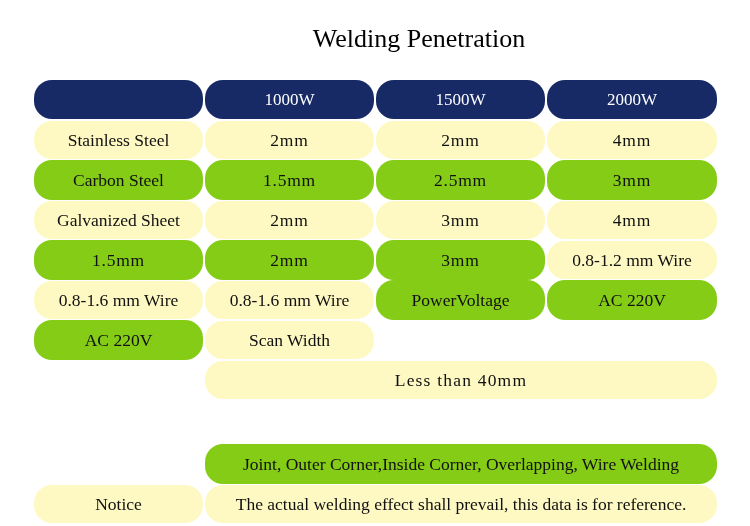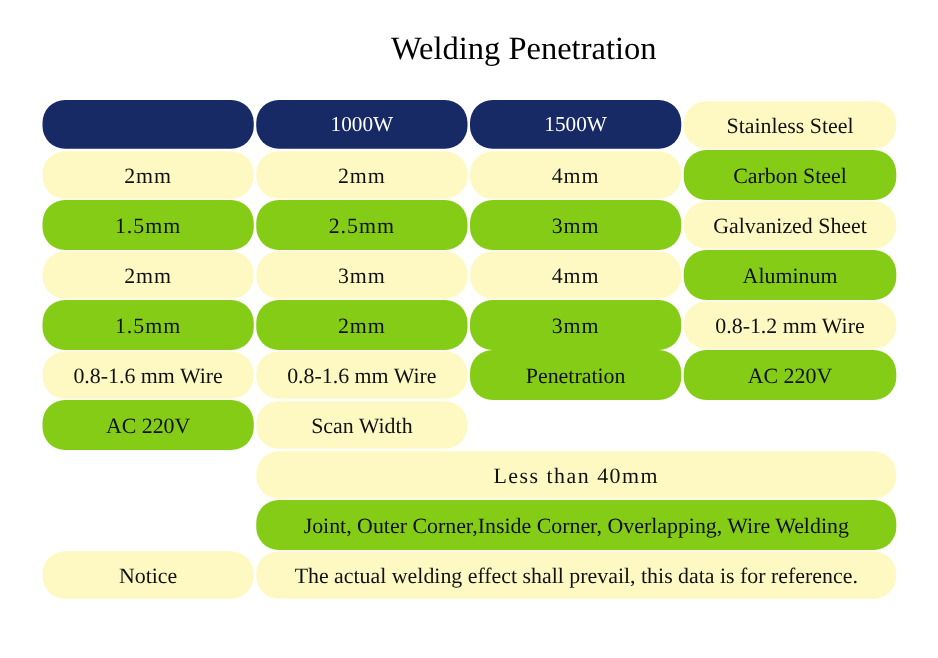--- a/index.html
+++ b/index.html
@@ -9,60 +9,60 @@
            font-size: 26px; line-height: 34px; color: #000; padding-left: 44px; }
   .spec-table { position: absolute; left: 34px; top: 80px; width: 683px;
                 display: grid; grid-template-columns: 169px 169px 169px 170px;
                 column-gap: 2px; }
   .cell { height: 40px; display: flex; align-items: center; justify-content: center;
           font-size: 17.5px; white-space: nowrap; box-sizing: border-box; border-radius: 18px; }
   .head { background: #172a66; color: #ffffff; height: 39px; margin-bottom: 1px; font-size: 17px; }
   .gray { background: #fef9c3; }
   .white { background: #84cc16; }
   .gray.row { height: 38px; margin: 1px 0; }
-  .span3 { grid-column: 2 / span 3; }
+  .span3 { grid-column: 2 / span 3; margin-top: 44px; }
   .wide-letter { letter-spacing: 1.2px; }
   .mm { letter-spacing: 0.8px; text-align: right; }
 </style>
 </head>
 <body>
 
 <div class="title">Welding Penetration</div>
 
 <div class="spec-table">
 
   <div class="cell head"></div>
   <div class="cell head">1000W</div>
   <div class="cell head">1500W</div>
+  <div class="cell head">2000W</div>
 
   <div class="cell gray row">Stainless Steel</div>
   <div class="cell gray row mm">2mm</div>
   <div class="cell gray row mm">2mm</div>
   <div class="cell gray row mm">4mm</div>
 
   <div class="cell white">Carbon Steel</div>
   <div class="cell white mm">1.5mm</div>
   <div class="cell white mm">2.5mm</div>
   <div class="cell white mm">3mm</div>
 
   <div class="cell gray row">Galvanized Sheet</div>
   <div class="cell gray row mm">2mm</div>
   <div class="cell gray row mm">3mm</div>
   <div class="cell gray row mm">4mm</div>
 
-  <div class="cell white">Aluminum</div>
   <div class="cell white mm">1.5mm</div>
   <div class="cell white mm">2mm</div>
   <div class="cell white mm">3mm</div>
 
   <div class="cell gray row">0.8-1.2 mm Wire</div>
   <div class="cell gray row">0.8-1.6 mm Wire</div>
   <div class="cell gray row">0.8-1.6 mm Wire</div>
 
-  <div class="cell white">Penetration</div>
+  <div class="cell white">PowerVoltage</div>
   <div class="cell white">AC 220V</div>
   <div class="cell white">AC 220V</div>
 
   <div class="cell gray row">Scan Width</div>
   <div class="cell gray row span3 wide-letter">Less than 40mm</div>
 
   <div class="cell white span3">Joint, Outer Corner,Inside Corner, Overlapping, Wire Welding</div>
 
   <div class="cell gray row">Notice</div>
   <div class="cell gray row span3">The actual welding effect shall prevail, this data is for reference.</div>

